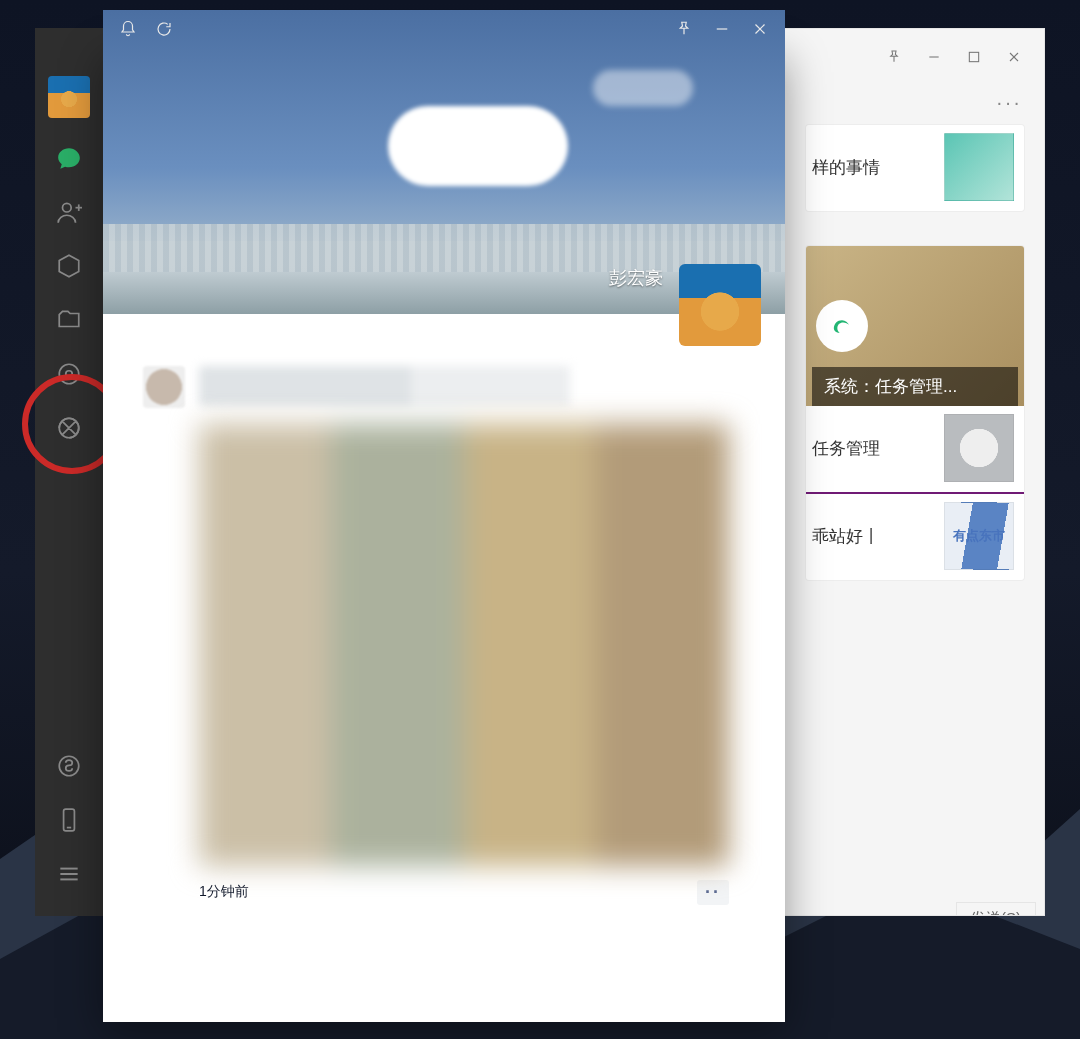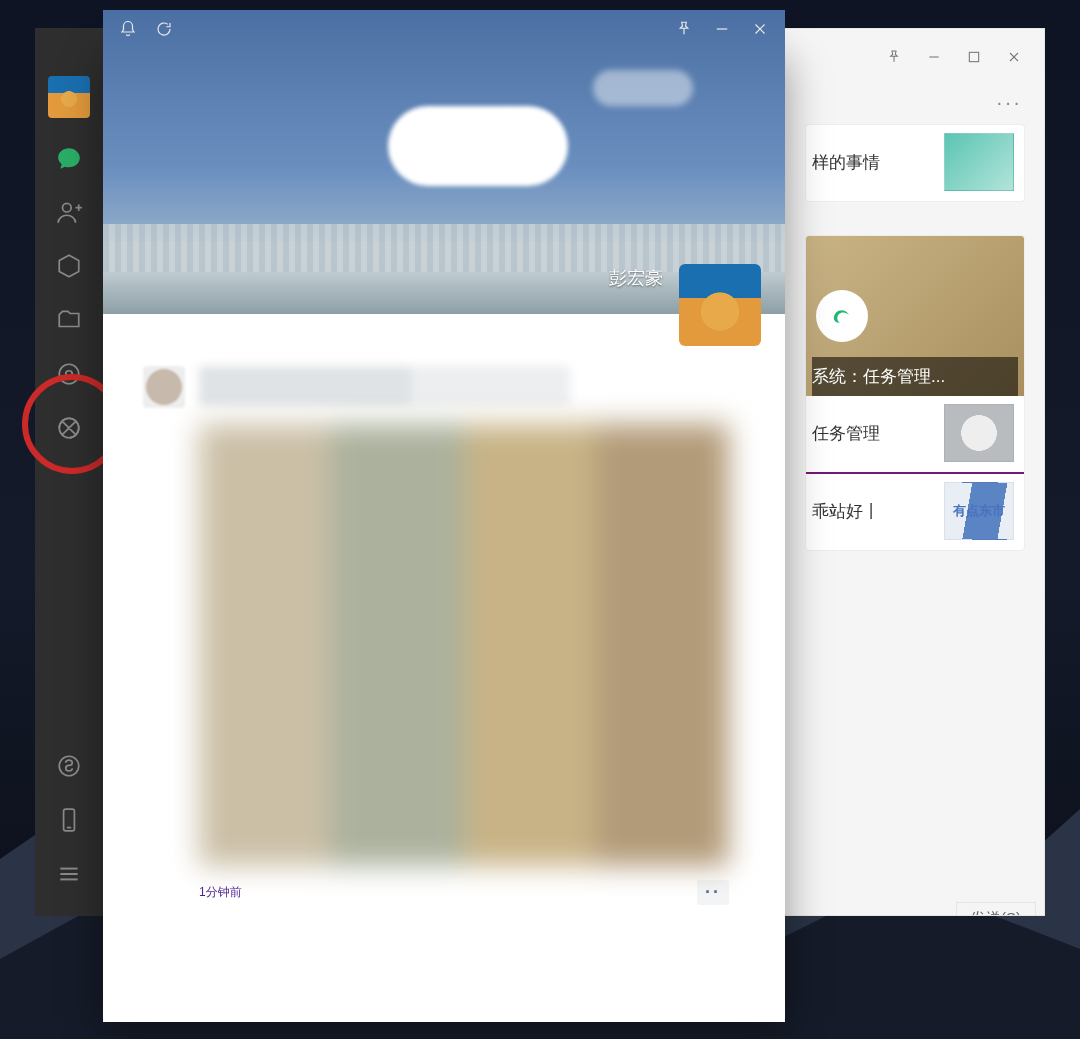--- a/index.html
+++ b/index.html
@@ -11,22 +11,22 @@
 .main-window{position:absolute;top:28px;left:35px;width:1010px;height:888px;background:#f5f5f5;border:1px solid rgba(0,0,0,.06);overflow:hidden}
 .main-titlebar{position:absolute;top:0;right:0;left:0;height:56px;display:flex;align-items:center;justify-content:flex-end;gap:16px;padding:0 18px;background:#f5f5f5}
 .tb-btn{width:24px;height:24px;display:flex;align-items:center;justify-content:center;color:#777}
 .tb-btn svg{width:16px;height:16px}
 .tb-more{color:#888;font-size:20px;letter-spacing:2px}
 
 
 .article-list{position:absolute;top:96px;left:770px;width:218px}
 .article{background:#fff;border-radius:3px;margin-bottom:35px;overflow:hidden;box-shadow:0 0 0 1px rgba(0,0,0,.03)}
 .art-row{display:flex;align-items:center;justify-content:space-between;gap:4px;padding:8px 10px 10px 6px;font-size:17px;color:#333;min-height:76px}
-.art-thumb{flex:0 0 70px;height:58px;border:1px solid rgba(0,0,0,.06)}
-.art-caption{position:absolute;left:6px;right:6px;bottom:0;background:rgba(0,0,0,.55);color:#fff;font-size:17px;padding:8px 0}
+.art-thumb{flex:0 0 70px;height:68px;border:1px solid rgba(0,0,0,.06)}
+.art-caption{position:absolute;left:6px;right:6px;bottom:0;background:rgba(0,0,0,.55);color:#fff;font-size:17px;padding:8px 12px}
 .art-img{height:160px;position:relative}
 .art-img .bg{position:absolute;inset:0}
 
 .send-btn{position:absolute;left:920px;top:873px;background:#f5f5f5;border:1px solid #e5e5e5;color:#666;font-size:15px;padding:6px 14px}
 
 
 .sidebar{position:absolute;top:28px;left:35px;width:68px;height:888px;background:#2e2e2e;display:flex;flex-direction:column;align-items:center;padding-top:48px;gap:26px}
 .avatar{width:42px;height:42px;border-radius:4px;overflow:hidden;background:linear-gradient(180deg,#1a6fb0 40%,#e29a3c 40%);position:relative}
 .avatar::after{content:"";position:absolute;inset:0;background:radial-gradient(circle at 50% 55%,#e7a94a 0 25%,transparent 26%)}
 .sb-icon{width:28px;height:28px;display:flex;align-items:center;justify-content:center;color:#8a8a8a}
@@ -52,21 +52,21 @@
 
 .feed{flex:1;overflow:hidden;padding:52px 56px 0 40px}
 .post{display:flex;gap:14px}
 .post-avatar{flex:0 0 42px;height:42px;border-radius:4px;background:radial-gradient(circle,#c7b9ac 0 60%,#eee 61%);filter:blur(1.2px)}
 .post-body{flex:1}
 .post-text{height:40px;background:linear-gradient(90deg,#dfe3e6 0 40%,#eceef0 40% 70%,transparent 70%);filter:blur(5px);margin-bottom:18px;border-radius:3px}
 .post-grid{width:100%;aspect-ratio:1.2/1;background:
   linear-gradient(90deg,#cdbfa2 0 25%,#aab29a 25% 50%,#cbb37e 50% 75%,#b69b72 75% 100%);
   filter:blur(14px) saturate(.85);border-radius:2px}
 .post-footer{display:flex;align-items:center;justify-content:space-between;margin:14px 0 6px}
-.post-time{color:#4c1d95;font-size:12px}
+.post-time{color:#0f172a;font-size:14px}
 .post-more{color:#5b6a92;font-size:18px;font-weight:bold;letter-spacing:2px;background:#f2f4f6;padding:2px 8px;border-radius:3px}
 
 
 .th1{background:linear-gradient(135deg,#5bc5b4,#b2e4d9)}
 .th3{background:radial-gradient(circle,#eee 0 40%,#b9bcbf 41%)}
 .th4{background:linear-gradient(100deg,#e9eef5 0 35%,#5a84c4 35% 80%,#e9eef5 80%);position:relative;display:flex;align-items:center;justify-content:center;color:#4873bd;font-size:13px;font-weight:600}
 .parch{background:linear-gradient(135deg,#c9b486,#a98f5f)}
 .of-logo{position:absolute;left:10px;top:50%;transform:translateY(-50%);width:52px;height:52px;border-radius:50%;background:#fff;display:flex;align-items:center;justify-content:center}
 .of-logo svg{width:28px;height:28px;color:#22b573}
 </style>

